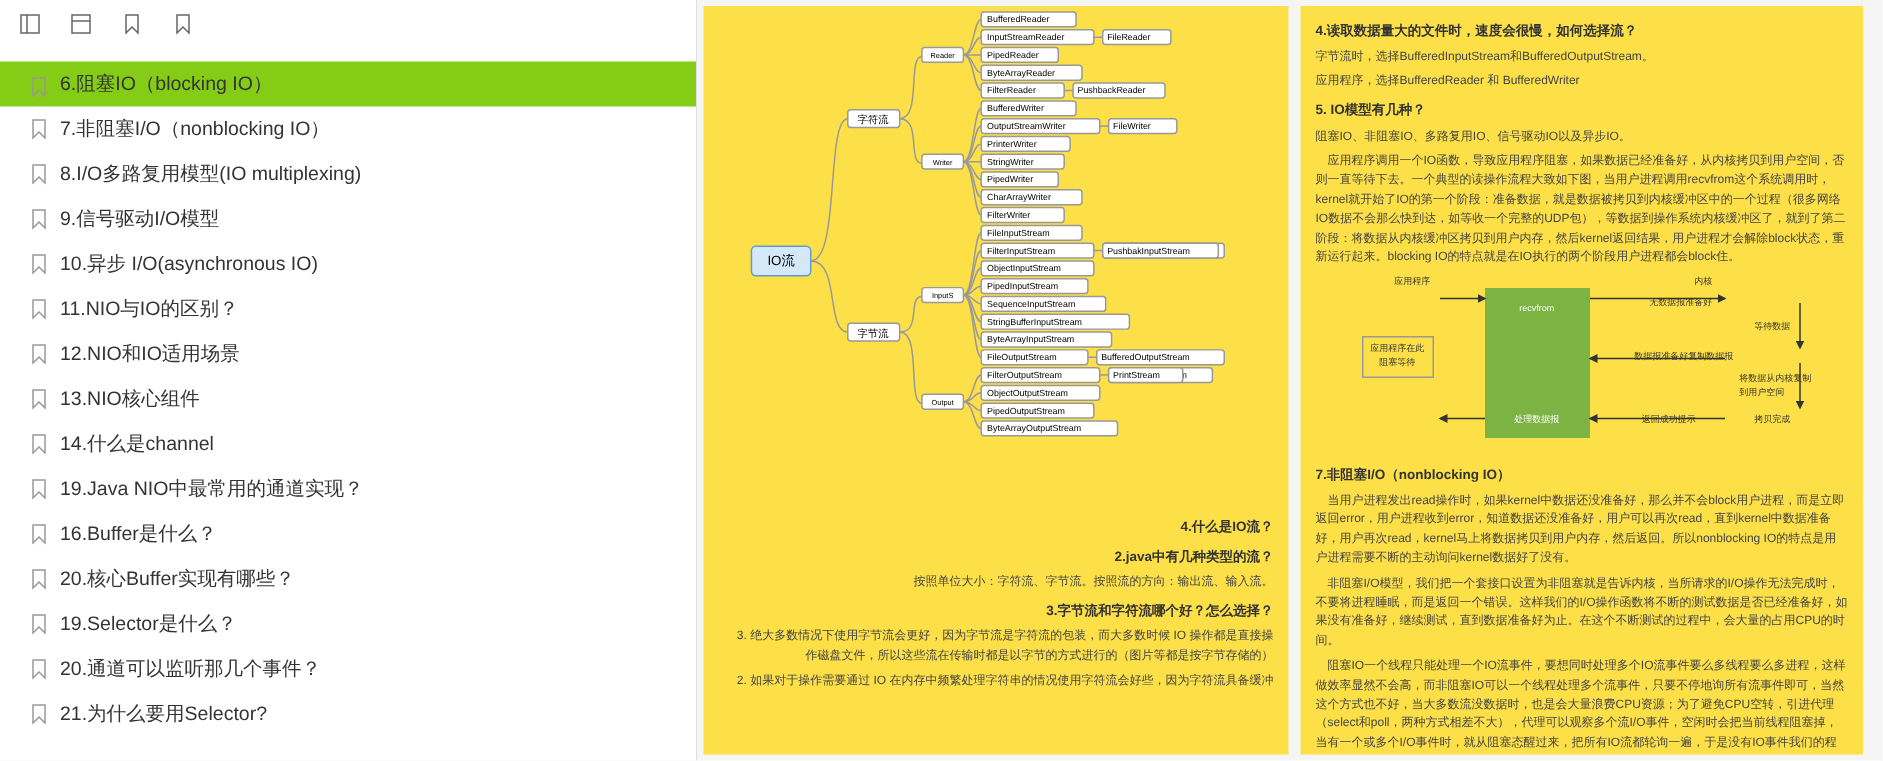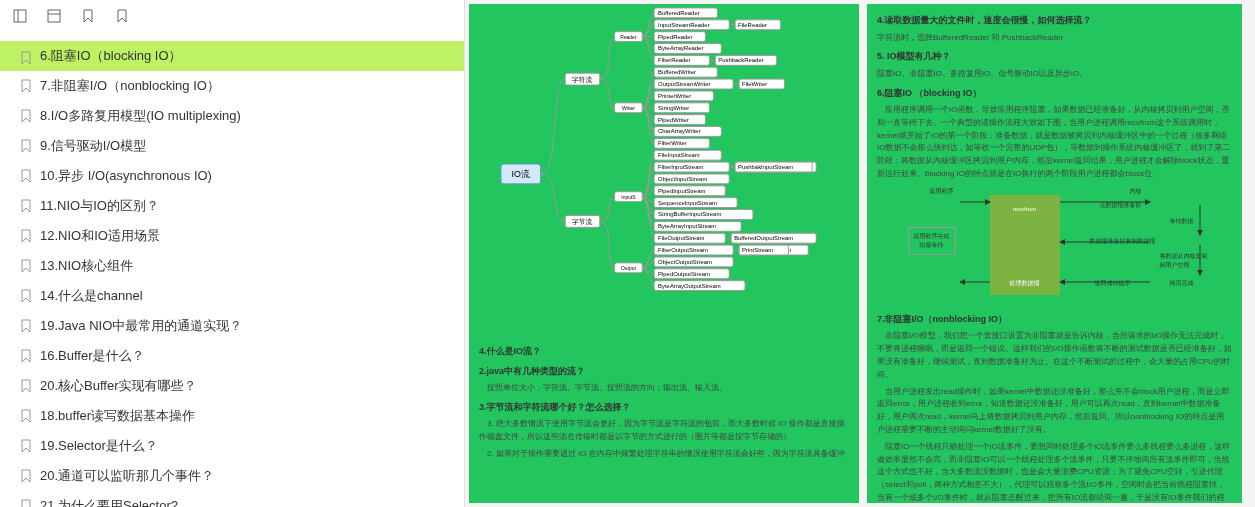--- a/index.html
+++ b/index.html
@@ -2,25 +2,25 @@
 <html><head>
 <meta charset="utf-8">
 <style>
 * { margin: 0; padding: 0; box-sizing: border-box; }
 body { font-family: "Microsoft YaHei", sans-serif; background: #fff; display: flex; height: 507px; width: 1255px; overflow: hidden; }
 .sidebar { width: 465px; background: #fff; border-right: 1px solid #e0e0e0; overflow-y: auto; }
 .toolbar { display: flex; gap: 18px; padding: 8px 12px; border-bottom: 1px solid transparent; }
 .toolbar-icon { width: 16px; height: 16px; display: flex; align-items: center; justify-content: center; color: #666; }
 .toc { padding: 8px 0; }
 .toc-item { display: flex; align-items: center; padding: 6px 20px; cursor: pointer; font-size: 13px; color: #333; }
-.toc-item.active { background: #bef264; align-items: flex-end; }
+.toc-item.active { background: #84cc16; align-items: flex-end; }
 .toc-item .bm { width: 12px; height: 14px; margin-right: 8px; flex-shrink: 0; }
 .content { flex: 1; display: flex; overflow: hidden; background: #f5f5f5; }
-.page { background: #22c55e; margin: 4px; padding: 0; overflow: hidden; font-size: 8px; color: #333; line-height: 1.5; }
-.page1 { width: 390px; }
+.page { background: #fde047; margin: 4px; padding: 0; overflow: hidden; font-size: 8px; color: #333; line-height: 1.5; }
+.page1 { width: 390px; text-align: right; }
 .page2 { width: 375px; padding: 4px 10px; }
 .mindmap { padding: 2px; position: relative; height: 335px; }
 .mm-svg { width: 100%; height: 100%; }
 .section-title { font-weight: bold; margin: 6px 0 4px; font-size: 9px; }
 .section-text { font-size: 8px; color: #444; margin-bottom: 4px; line-height: 1.6; text-indent: 1em; }
 .diagram { margin: 6px 0; display: flex; justify-content: center; }
 </style>
 </head>
 <body>
 
@@ -114,26 +114,20 @@
         <svg class="bm" viewBox="0 0 12 14">
           <path d="M2 1 L10 1 L10 13 L6 9 L2 13 Z" fill="none" stroke="#999" stroke-width="1"></path>
         </svg>
         <span>16.Buffer是什么？</span>
       </div>
       <div class="toc-item">
         <svg class="bm" viewBox="0 0 12 14">
           <path d="M2 1 L10 1 L10 13 L6 9 L2 13 Z" fill="none" stroke="#999" stroke-width="1"></path>
         </svg>
         <span>20.核心Buffer实现有哪些？</span>
-      </div>
-      <div class="toc-item">
-        <svg class="bm" viewBox="0 0 12 14">
-          <path d="M2 1 L10 1 L10 13 L6 9 L2 13 Z" fill="none" stroke="#999" stroke-width="1"></path>
-        </svg>
-        <span>18.buffer读写数据基本操作</span>
       </div>
       <div class="toc-item">
         <svg class="bm" viewBox="0 0 12 14">
           <path d="M2 1 L10 1 L10 13 L6 9 L2 13 Z" fill="none" stroke="#999" stroke-width="1"></path>
         </svg>
         <span>19.Selector是什么？</span>
       </div>
       <div class="toc-item">
         <svg class="bm" viewBox="0 0 12 14">
           <path d="M2 1 L10 1 L10 13 L6 9 L2 13 Z" fill="none" stroke="#999" stroke-width="1"></path>
@@ -273,24 +267,24 @@
       <div class="section-title">4.什么是IO流？</div>
       <div class="section-title">2.java中有几种类型的流？</div>
       <div class="section-text">按照单位大小：字符流、字节流。按照流的方向：输出流、输入流。</div>
       <div class="section-title">3.字节流和字符流哪个好？怎么选择？</div>
       <div class="section-text">3. 绝大多数情况下使用字节流会更好，因为字节流是字符流的包装，而大多数时候 IO 操作都是直接操作磁盘文件，所以这些流在传输时都是以字节的方式进行的（图片等都是按字节存储的）</div>
       <div class="section-text">2. 如果对于操作需要通过 IO 在内存中频繁处理字符串的情况使用字符流会好些，因为字符流具备缓冲</div>
     </div>
   </div>
   <div class="page page2">
     <div class="section-title">4.读取数据量大的文件时，速度会很慢，如何选择流？</div>
-    <div class="section-text" style="text-indent:0">字符流时，选择BufferedReader 和 PushbackReader</div>
+    <div class="section-text" style="text-indent:0">字节流时，选择BufferedInputStream和BufferedOutputStream。</div>
+    <div class="section-text" style="text-indent:0">应用程序，选择BufferedReader 和 BufferedWriter</div>
     <div class="section-title">5. IO模型有几种？</div>
     <div class="section-text" style="text-indent:0">阻塞IO、非阻塞IO、多路复用IO、信号驱动IO以及异步IO。</div>
-    <div class="section-title">6.阻塞IO （blocking IO）</div>
     <div class="section-text">应用程序调用一个IO函数，导致应用程序阻塞，如果数据已经准备好，从内核拷贝到用户空间，否则一直等待下去。一个典型的读操作流程大致如下图，当用户进程调用recvfrom这个系统调用时，kernel就开始了IO的第一个阶段：准备数据，就是数据被拷贝到内核缓冲区中的一个过程（很多网络IO数据不会那么快到达，如等收一个完整的UDP包），等数据到操作系统内核缓冲区了，就到了第二阶段：将数据从内核缓冲区拷贝到用户内存，然后kernel返回结果，用户进程才会解除block状态，重新运行起来。blocking IO的特点就是在IO执行的两个阶段用户进程都会block住。</div>
     <div class="diagram">
       <div style="position:relative;width:310px;height:120px;font-size:6px">
         <div style="position:absolute;left:30px;top:0">应用程序</div>
         <div style="position:absolute;left:8px;top:40px;border:1px solid #999;padding:4px;width:48px;text-align:center">应用程序在此阻塞等待</div>
         <div style="position:absolute;left:100px;top:10px;font-size:6px">系统调用</div>
         <div style="position:absolute;left:90px;top:8px;background:#7cb342;color:#fff;width:70px;height:100px;text-align:center;padding-top:10px">
           <div>recvfrom</div>
           <div style="margin-top:65px">处理数据报</div>
         </div>
@@ -311,17 +305,17 @@
           <line x1="300" y1="58" x2="300" y2="88" stroke="#333" marker-end="url(#a)"></line>
           <defs>
               <marker id="a" markerWidth="6" markerHeight="6" refX="5" refY="3" orient="auto">
                 <path d="M0,0 L6,3 L0,6" fill="#333"></path>
               </marker>
             </defs>
         </svg>
       </div>
     </div>
     <div class="section-title">7.非阻塞I/O（nonblocking IO）</div>
+    <div class="section-text">当用户进程发出read操作时，如果kernel中数据还没准备好，那么并不会block用户进程，而是立即返回error，用户进程收到error，知道数据还没准备好，用户可以再次read，直到kernel中数据准备好，用户再次read，kernel马上将数据拷贝到用户内存，然后返回。所以nonblocking IO的特点是用户进程需要不断的主动询问kernel数据好了没有。</div>
     <div class="section-text">非阻塞I/O模型，我们把一个套接口设置为非阻塞就是告诉内核，当所请求的I/O操作无法完成时，不要将进程睡眠，而是返回一个错误。这样我们的I/O操作函数将不断的测试数据是否已经准备好，如果没有准备好，继续测试，直到数据准备好为止。在这个不断测试的过程中，会大量的占用CPU的时间。</div>
-    <div class="section-text">当用户进程发出read操作时，如果kernel中数据还没准备好，那么并不会block用户进程，而是立即返回error，用户进程收到error，知道数据还没准备好，用户可以再次read，直到kernel中数据准备好，用户再次read，kernel马上将数据拷贝到用户内存，然后返回。所以nonblocking IO的特点是用户进程需要不断的主动询问kernel数据好了没有。</div>
     <div class="section-text">阻塞IO一个线程只能处理一个IO流事件，要想同时处理多个IO流事件要么多线程要么多进程，这样做效率显然不会高，而非阻塞IO可以一个线程处理多个流事件，只要不停地询所有流事件即可，当然这个方式也不好，当大多数流没数据时，也是会大量浪费CPU资源；为了避免CPU空转，引进代理（select和poll，两种方式相差不大），代理可以观察多个流I/O事件，空闲时会把当前线程阻塞掉，当有一个或多个I/O事件时，就从阻塞态醒过来，把所有IO流都轮询一遍，于是没有IO事件我们的程序就阻塞在select方法处，即便这样依然存在问题，我们从select出只是知道有IO事件发生，却不知道是哪几个流，还是只能轮询所有流，epoll这样的代理就可以把哪个流发生怎样的IO事件通知我们</div>
   </div>
 </div>
 
 </body></html>

